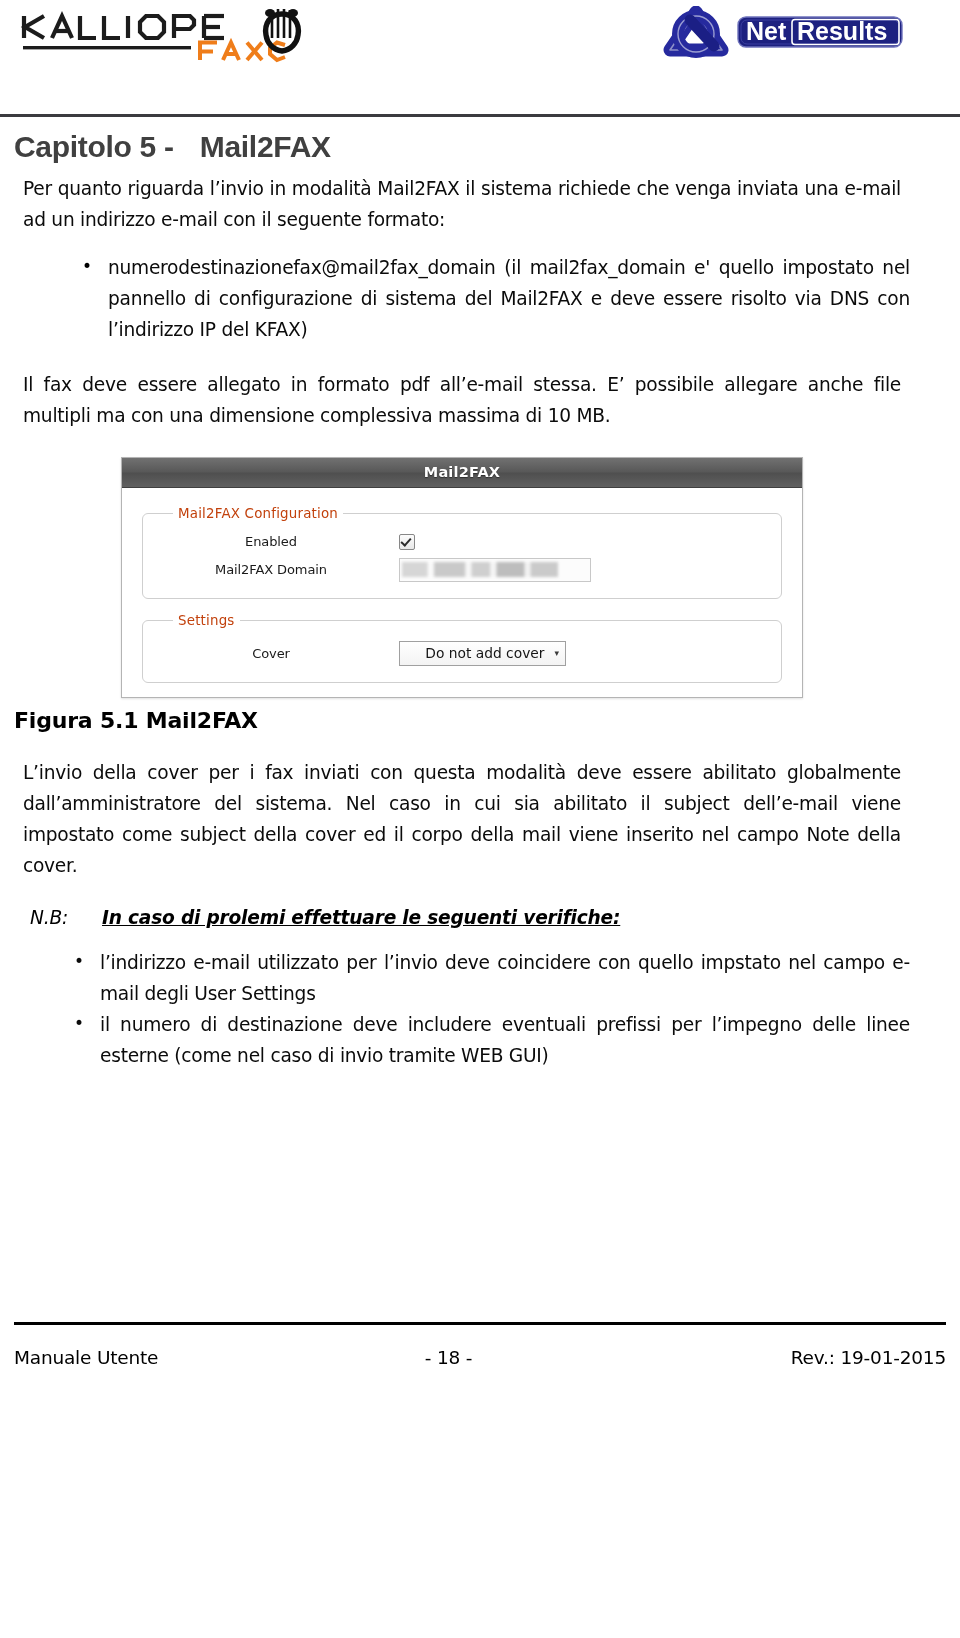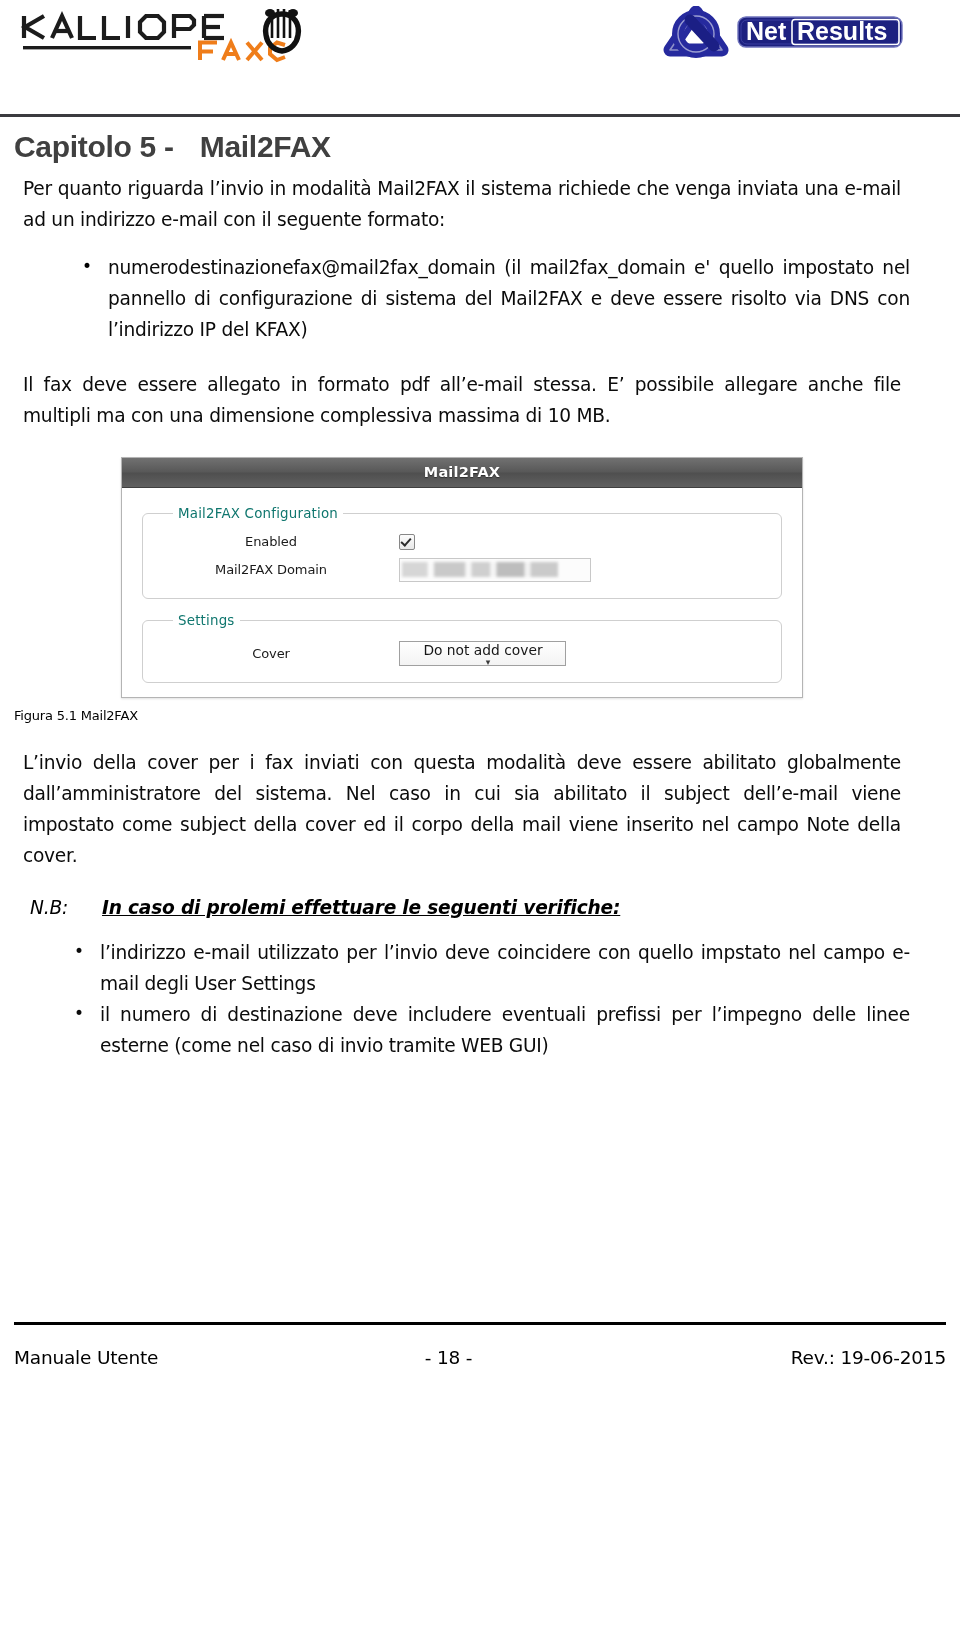--- a/index.html
+++ b/index.html
@@ -151,21 +151,21 @@
   }
   fieldset.group {
     border: 1px solid #cfcfcf;
     border-radius: 6px;
     margin: 0 0 14px 0;
     padding: 9px 14px 14px 14px;
   }
   fieldset.group:last-of-type { margin-bottom: 2px; }
   fieldset.group legend {
     font-size: 13.4px;
-    color: #0f766e;
+    color: #c2410c;
     padding: 0 5px;
     margin-left: 16px;
     letter-spacing: 0.2px;
   }
   .form-row {
     display: flex;
     align-items: center;
     margin: 4px 0 8px 0;
   }
   .form-row:last-child { margin-bottom: 2px; }
@@ -222,30 +222,29 @@
       #f5f5f5 57%, #f5f5f5 60%,
       #bdbdbd 61%, #bdbdbd 78%,
       #f2f2f2 79%, #f2f2f2 82%,
       #cacaca 83%, #cacaca 100%);
     filter: blur(1.6px);
     width: 156px;
   }
   .select-box {
     display: inline-flex;
     align-items: center;
-    justify-content: flex-start;
+    justify-content: flex-end;
     min-width: 152px;
     height: 23px;
     padding: 0 6px 0 7px;
     border: 1px solid #a0a0a0;
     background: linear-gradient(to bottom, #ffffff, #f3f3f3);
     font-size: 13.8px;
     color: #161616;
     cursor: pointer;
-    flex-direction: column;
   }
   .select-box .caret {
     margin-left: 10px;
     font-size: 9px;
     color: #3a3a3a;
     line-height: 1;
   }
   .app-footer {
     border-top: 1px solid #9c9c9c;
     background: #e2e2e2;
@@ -262,22 +261,22 @@
     font-size: 13.5px;
     font-weight: bold;
     padding: 4px 14px 5px 14px;
     cursor: pointer;
     text-shadow: 0 -1px 1px rgba(0,0,0,0.5);
     letter-spacing: 0.2px;
   }
 
   p.figure-caption {
     font-family: "DejaVu Sans", sans-serif;
-    font-size: 13px;
-    font-weight: normal;
+    font-size: 22px;
+    font-weight: bold;
     margin: 10px 0 0 0;
     letter-spacing: -0.2px;
   }
 
   
   .nb-block {
     margin-top: 26px;
     display: flex;
     align-items: baseline;
     margin-left: 16px;
@@ -496,17 +495,17 @@
       <li>il numero di destinazione deve includere eventuali prefissi per l’impegno delle linee esterne (come nel caso di invio tramite WEB GUI)</li>
     </ul>
 
   </div>
 
   <div class="page-footer">
     <div class="footer-rule"></div>
     <div class="footer-row">
       <span>Manuale Utente</span>
       <span class="footer-center">- 18 -</span>
-      <span>Rev.: 19-06-2015</span>
+      <span>Rev.: 19-01-2015</span>
     </div>
   </div>
 
 </div>
 
 </body></html>

